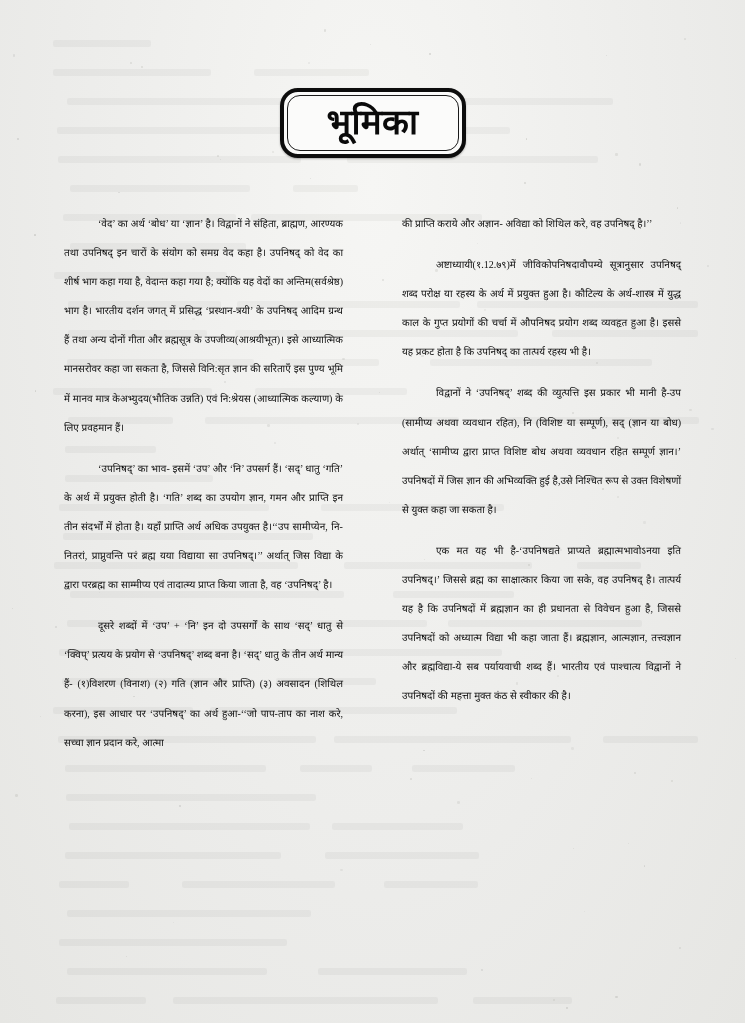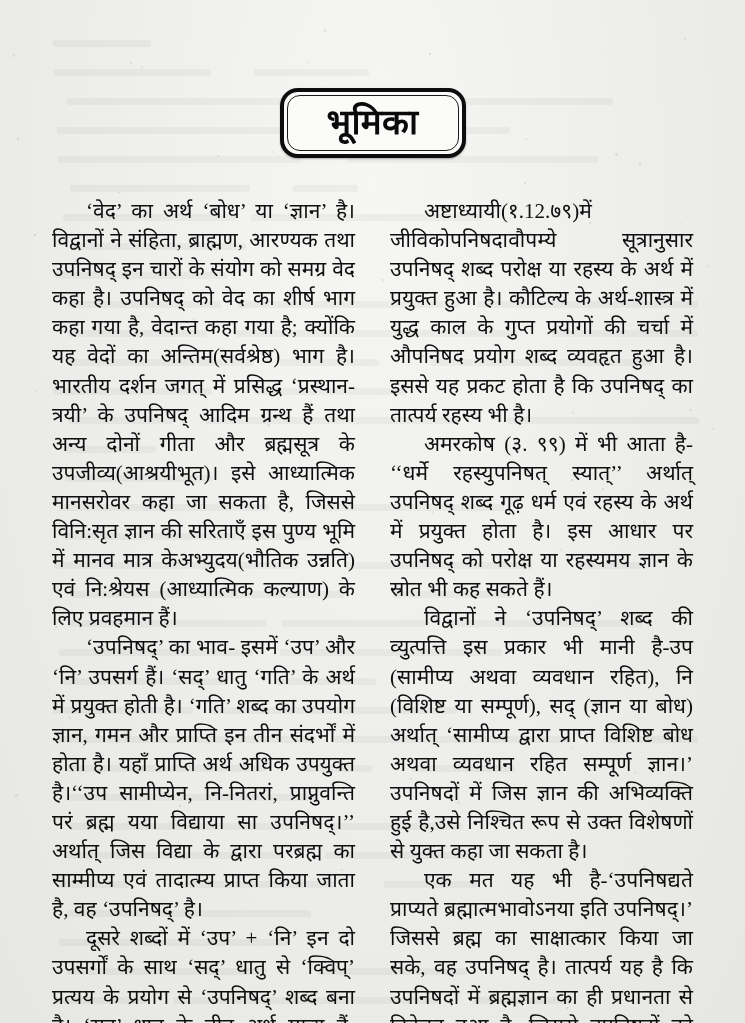--- a/index.html
+++ b/index.html
@@ -98,22 +98,22 @@
     display: flex;
     justify-content: space-between;
     padding: 0 52px;
     box-sizing: border-box;
   }
   .col {
     width: 303px;
   }
 
   .para {
-    margin: 0;
-    font-size: 21px;
+    margin: 12px;
+    font-size: 10px;
     line-height: 29.1px;
     text-align: justify;
     text-align-last: left;
     text-justify: inter-word;
     word-spacing: .2px;
     color: #0e0e0e;
   }
   .para + .para {
     margin-top: 0;
   }
@@ -210,22 +210,22 @@
     </div>
   </div>
 
   <div id="body-cols">
     <div class="col" id="col-left">
         <p class="para indent"><span>‘वेद’ का अर्थ ‘बोध’ या ‘ज्ञान’ है। विद्वानों ने संहिता, ब्राह्मण, आरण्यक तथा उपनिषद् इन चारों के संयोग को समग्र वेद कहा है। उपनिषद् को वेद का शीर्ष भाग कहा गया है, वेदान्त कहा गया है; क्योंकि यह वेदों का अन्तिम(सर्वश्रेष्ठ) भाग है। भारतीय दर्शन जगत् में प्रसिद्ध ‘प्रस्थान-त्रयी’ के उपनिषद् आदिम ग्रन्थ हैं तथा अन्य दोनों गीता और ब्रह्मसूत्र के उपजीव्य(आश्रयीभूत)। इसे आध्यात्मिक मानसरोवर कहा जा सकता है, जिससे विनि:सृत ज्ञान की सरिताएँ इस पुण्य भूमि में मानव मात्र केअभ्युदय(भौतिक उन्नति) एवं नि:श्रेयस (आध्यात्मिक कल्याण) के लिए प्रवहमान हैं।</span></p>
         <p class="para indent"><b class="sk">‘उपनिषद्’ का भाव</b><span>- इसमें ‘उप’ और ‘नि’ उपसर्ग हैं। ‘सद्’ धातु ‘गति’ के अर्थ में प्रयुक्त होती है। ‘गति’ शब्द का उपयोग ज्ञान, गमन और प्राप्ति इन तीन संदर्भों में होता है। यहाँ प्राप्ति अर्थ अधिक उपयुक्त है।‘‘</span><b class="sk">उप सामीप्येन, नि-नितरां, प्राप्नुवन्ति परं ब्रह्म यया विद्याया सा उपनिषद्</b><span>।’’ अर्थात् जिस विद्या के द्वारा परब्रह्म का साम्मीप्य एवं तादात्म्य प्राप्त किया जाता है, वह ‘उपनिषद्’ है।</span></p>
         <p class="para indent"><span>दूसरे शब्दों में ‘उप’ + ‘नि’ इन दो उपसर्गों के साथ ‘सद्’ धातु से ‘क्विप्’ प्रत्यय के प्रयोग से ‘उपनिषद्’ शब्द बना है। ‘सद्’ धातु के तीन अर्थ मान्य हैं- (१)विशरण (विनाश) (२) गति (ज्ञान और प्राप्ति) (३) अवसादन (शिथिल करना), इस आधार पर ‘उपनिषद्’ का अर्थ हुआ-‘‘जो पाप-ताप का नाश करे, सच्चा ज्ञान प्रदान करे, आत्मा</span></p>
       </div>
     <div class="col" id="col-right">
+        <p class="para"><span>की प्राप्ति कराये और  अज्ञान- अविद्या को शिथिल करे, वह उपनिषद् है।’’</span></p>
         <p class="para indent"><span>अष्टाध्यायी(१.12.७९)में </span><b class="sk">जीविकोपनिषदावौपम्ये</b><span> सूत्रानुसार उपनिषद् शब्द परोक्ष या रहस्य के अर्थ में प्रयुक्त हुआ है। कौटिल्य के अर्थ-शास्त्र में युद्ध काल के गुप्त प्रयोगों की चर्चा में औपनिषद प्रयोग शब्द व्यवहृत हुआ है। इससे यह प्रकट होता है कि उपनिषद् का तात्पर्य रहस्य भी है।</span></p>
-        <p class="para indent"><span>अमरकोष (३. ९९) में भी आता है- ‘‘</span><b class="sk">धर्मे रहस्युपनिषत् स्यात्</b><span>’’ अर्थात् उपनिषद् शब्द गूढ़ धर्म एवं रहस्य के अर्थ में प्रयुक्त होता है। इस आधार पर उपनिषद् को परोक्ष या रहस्यमय ज्ञान के स्रोत भी कह सकते हैं।</span></p>
         <p class="para indent"><span>विद्वानों ने ‘उपनिषद्’ शब्द की व्युत्पत्ति इस प्रकार भी मानी है-उप (सामीप्य अथवा व्यवधान रहित), नि (विशिष्ट या सम्पूर्ण), सद् (ज्ञान या बोध) अर्थात् ‘सामीप्य द्वारा प्राप्त विशिष्ट बोध अथवा व्यवधान रहित सम्पूर्ण ज्ञान।’ उपनिषदों में जिस ज्ञान की अभिव्यक्ति हुई है,उसे निश्चित रूप से उक्त विशेषणों से युक्त कहा जा सकता है।</span></p>
         <p class="para indent"><span>एक मत यह भी है-‘</span><b class="sk">उपनिषद्यते प्राप्यते ब्रह्मात्मभावोऽनया इति उपनिषद्</b><span>।’ जिससे ब्रह्म का साक्षात्कार किया जा सके, वह उपनिषद् है। तात्पर्य यह है कि उपनिषदों में ब्रह्मज्ञान का ही प्रधानता से विवेचन हुआ है, जिससे उपनिषदों को अध्यात्म विद्या भी कहा जाता हैं। ब्रह्मज्ञान, आत्मज्ञान, तत्त्वज्ञान और ब्रह्मविद्या-ये सब पर्यायवाची शब्द हैं। भारतीय एवं पाश्चात्य विद्वानों ने उपनिषदों की महत्ता मुक्त कंठ से स्वीकार की है।</span></p>
       </div>
   </div>
 
 <div class="speck" style="width: 1.48381px; height: 1.48381px; left: 429.504px; top: 140.475px; opacity: 0.27;"></div>
     <div class="speck" style="width: 2.45036px; height: 2.45036px; left: 616.82px; top: 436.632px; opacity: 0.25;"></div>
     <div class="speck" style="width: 1.02936px; height: 1.02936px; left: 40.1652px; top: 715.79px; opacity: 0.32;"></div>
     <div class="speck" style="width: 2.18186px; height: 2.18186px; left: 274.159px; top: 442.038px; opacity: 0.27;"></div>
     <div class="speck" style="width: 2.1651px; height: 2.1651px; left: 524.112px; top: 181.586px; opacity: 0.49;"></div>

